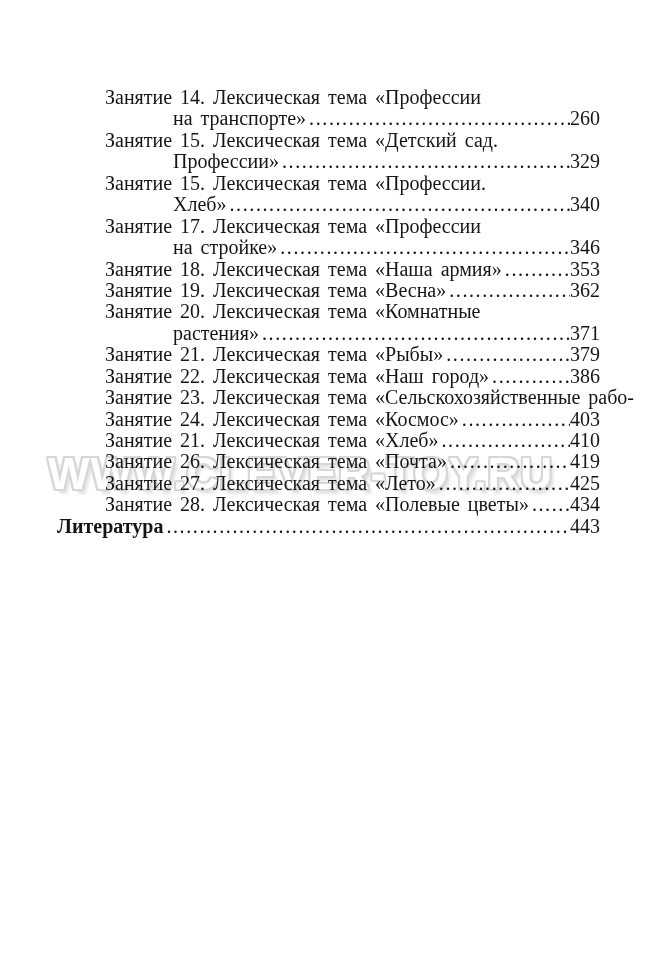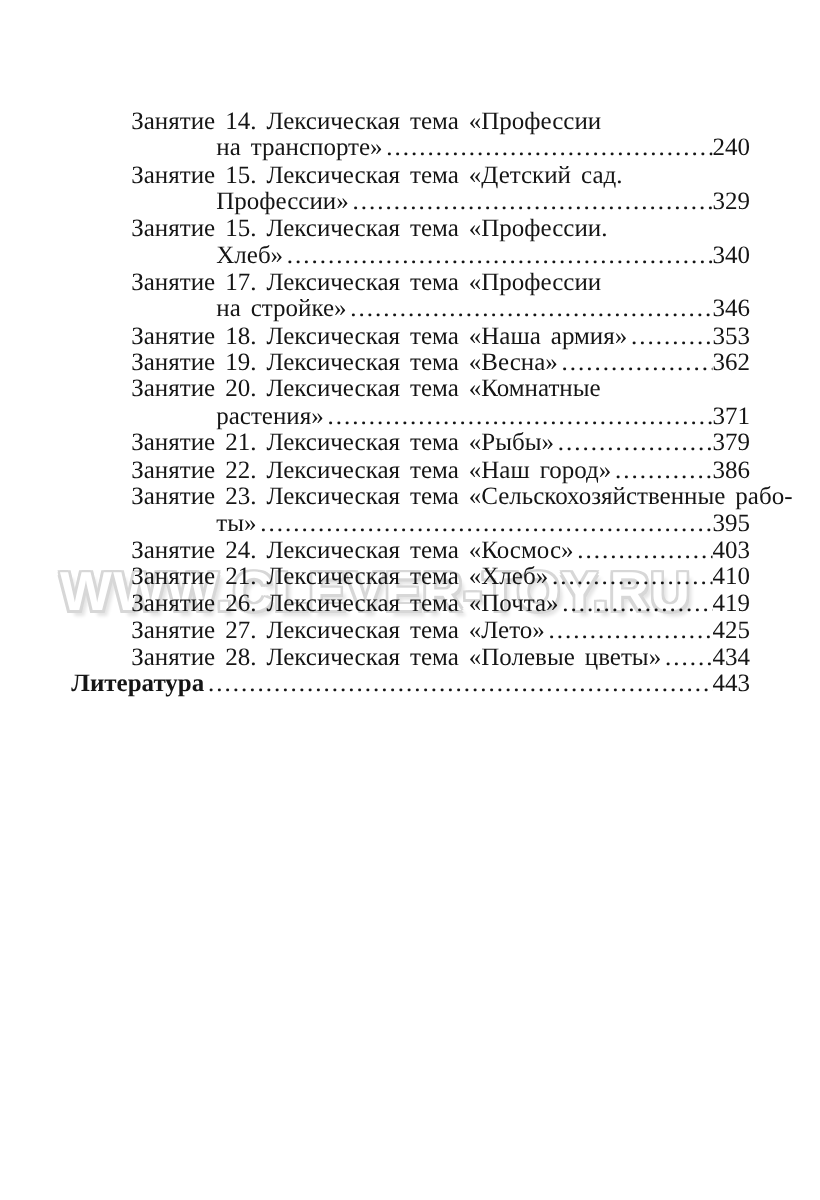--- a/index.html
+++ b/index.html
@@ -87,21 +87,21 @@
 <div class="page">
   <div class="watermark">WWW.CLEVER-TOY.RU</div>
   <div class="toc" id="toc">
       <div class="toc-row indent-1">
     <span class="entry-label">Занятие 14. Лексическая тема «Профессии</span>
 
   </div>
       <div class="toc-row indent-2">
     <span class="entry-label">на транспорте»</span>
     <span class="leader"></span>
-    <span class="page-num">240</span>
+    <span class="page-num">260</span>
   </div>
       <div class="toc-row indent-1">
     <span class="entry-label">Занятие 15. Лексическая тема «Детский сад.</span>
 
   </div>
       <div class="toc-row indent-2">
     <span class="entry-label">Профессии»</span>
     <span class="leader"></span>
     <span class="page-num">329</span>
   </div>
@@ -149,25 +149,20 @@
   </div>
       <div class="toc-row indent-1">
     <span class="entry-label">Занятие 22. Лексическая тема «Наш город»</span>
     <span class="leader"></span>
     <span class="page-num">386</span>
   </div>
       <div class="toc-row indent-1">
     <span class="entry-label">Занятие 23. Лексическая тема «Сельскохозяйственные рабо-</span>
 
   </div>
-      <div class="toc-row indent-2">
-    <span class="entry-label">ты»</span>
-    <span class="leader"></span>
-    <span class="page-num">395</span>
-  </div>
       <div class="toc-row indent-1">
     <span class="entry-label">Занятие 24. Лексическая тема «Космос»</span>
     <span class="leader"></span>
     <span class="page-num">403</span>
   </div>
       <div class="toc-row indent-1">
     <span class="entry-label">Занятие 21. Лексическая тема «Хлеб»</span>
     <span class="leader"></span>
     <span class="page-num">410</span>
   </div>

